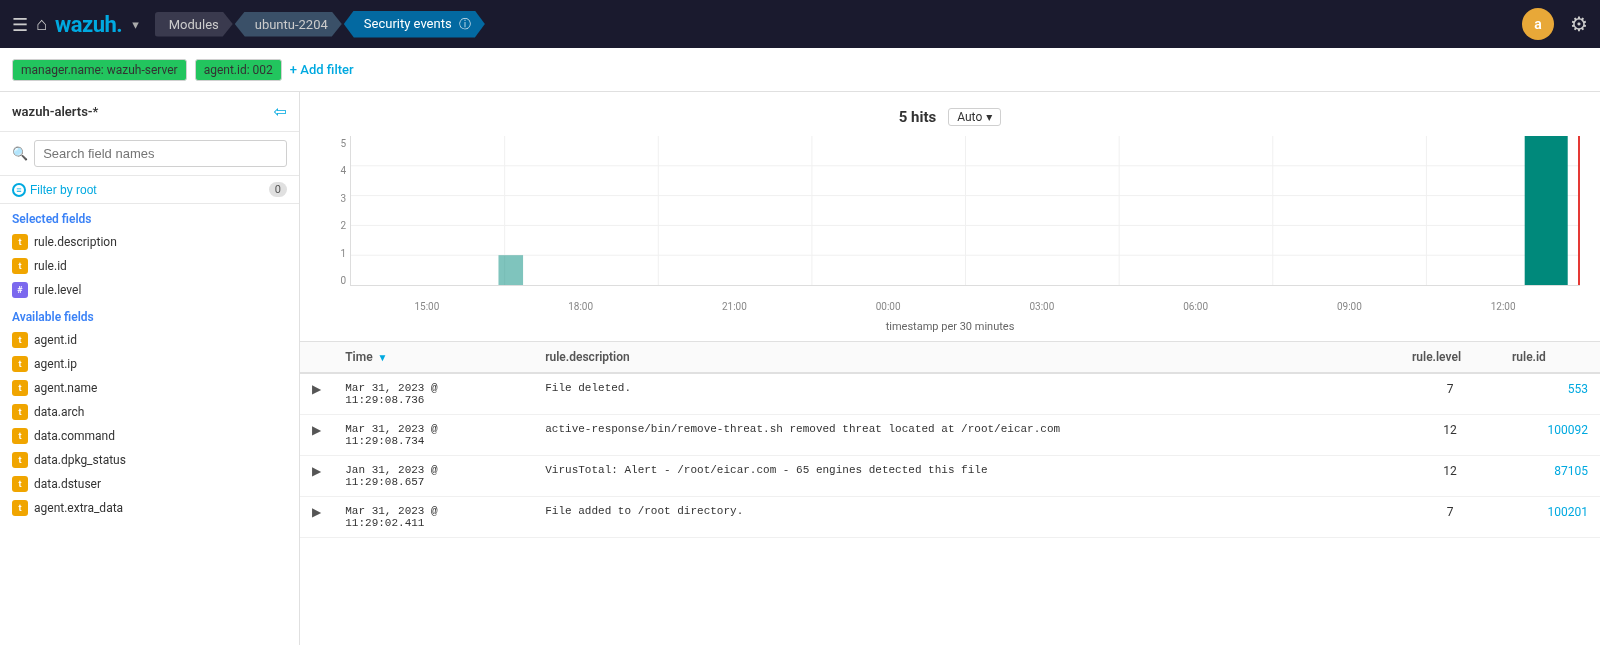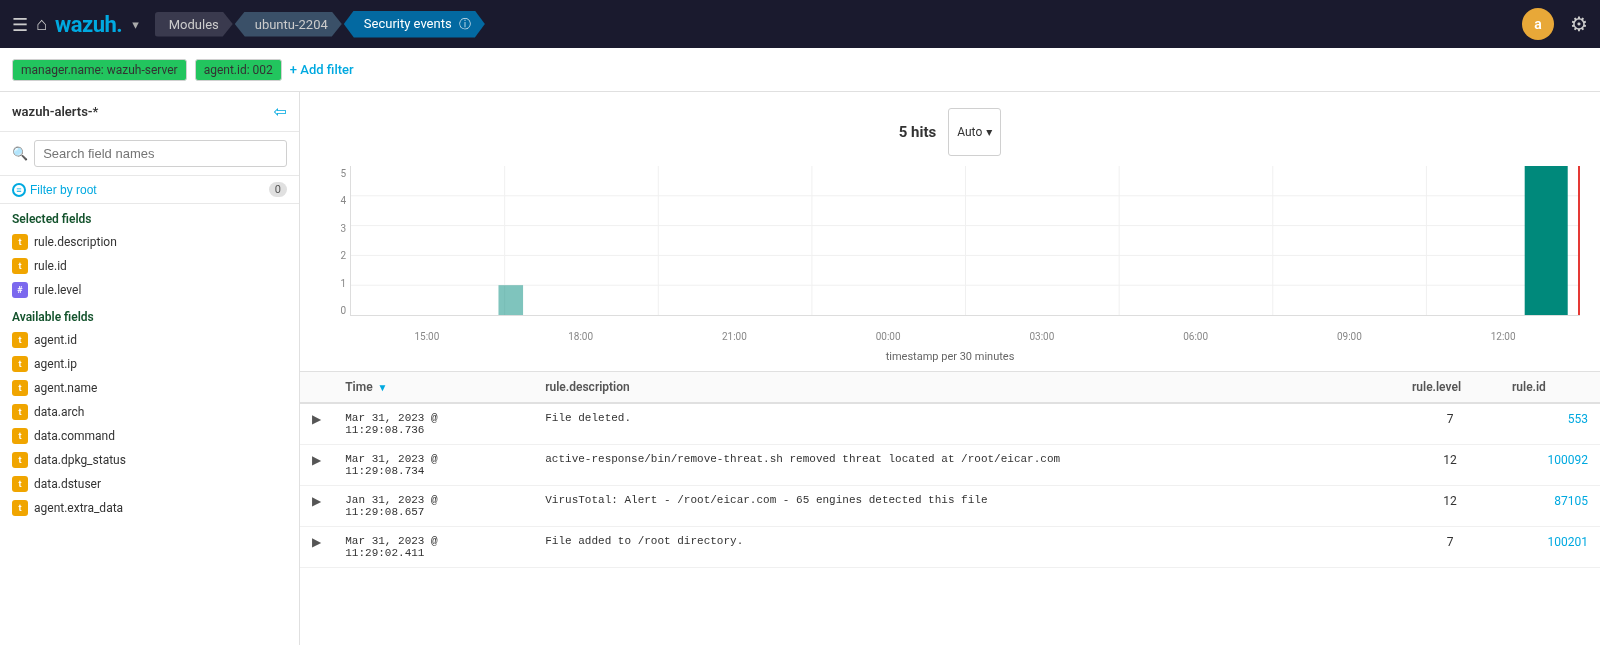--- a/index.html
+++ b/index.html
@@ -83,21 +83,21 @@
       display: flex; align-items: center; justify-content: space-between;
       padding: 6px 12px; border-bottom: 1px solid #e8e8e8;
     }
     .filter-type-btn {
       display: flex; align-items: center; gap: 4px; color: #00a9e0;
       font-size: 12px; cursor: pointer; background: none; border: none;
     }
     .filter-badge {
       background: #e0e0e0; border-radius: 10px; padding: 1px 6px; font-size: 11px; color: #555;
     }
-    .sidebar-section-label { padding: 8px 12px 4px; font-weight: 600; font-size: 12px; color: #14532d; }
+    .sidebar-section-label { padding: 8px 12px 4px; font-weight: 600; font-size: 12px; color: #3b82f6; }
     .field-list { overflow-y: auto; flex: 1; }
     .field-item {
       display: flex; align-items: center; gap: 6px; padding: 4px 12px;
       cursor: pointer; font-size: 12px; color: #333;
     }
     .field-type-t {
       width: 16px; height: 16px; border-radius: 3px; background: #f0a500;
       color: #fff; font-size: 9px; font-weight: 700; display: flex; align-items: center; justify-content: center;
       flex-shrink: 0;
     }
@@ -110,21 +110,21 @@
     
     .content-area { flex: 1; overflow-y: auto; padding: 0; background: #fff; }
 
     
     .chart-container { padding: 16px 20px 8px; border-bottom: 1px solid #e0e0e0; }
     .chart-header { display: flex; align-items: center; justify-content: center; gap: 12px; margin-bottom: 10px; }
     .hits-count { font-weight: 700; font-size: 15px; color: #333; }
     .date-range { font-size: 12px; color: #555; }
     .auto-select {
       display: flex; align-items: center; gap: 4px; border: 1px solid #d0d0d0;
-      border-radius: 3px; padding: 16px 8px; font-size: 12px; color: #333; cursor: pointer;
+      border-radius: 3px; padding: 1px 8px; font-size: 12px; color: #333; cursor: pointer;
     }
     .chart-wrap { position: relative; height: 180px; }
     .chart-y-axis {
       position: absolute; left: 0; top: 0; bottom: 30px; width: 30px;
       display: flex; flex-direction: column; justify-content: space-between; align-items: flex-end;
       font-size: 10px; color: #888; padding-right: 4px; padding-top: 2px;
     }
     .chart-area {
       position: absolute; left: 30px; right: 0; top: 0; bottom: 30px;
       border-left: 1px solid #ddd; border-bottom: 1px solid #ddd;

